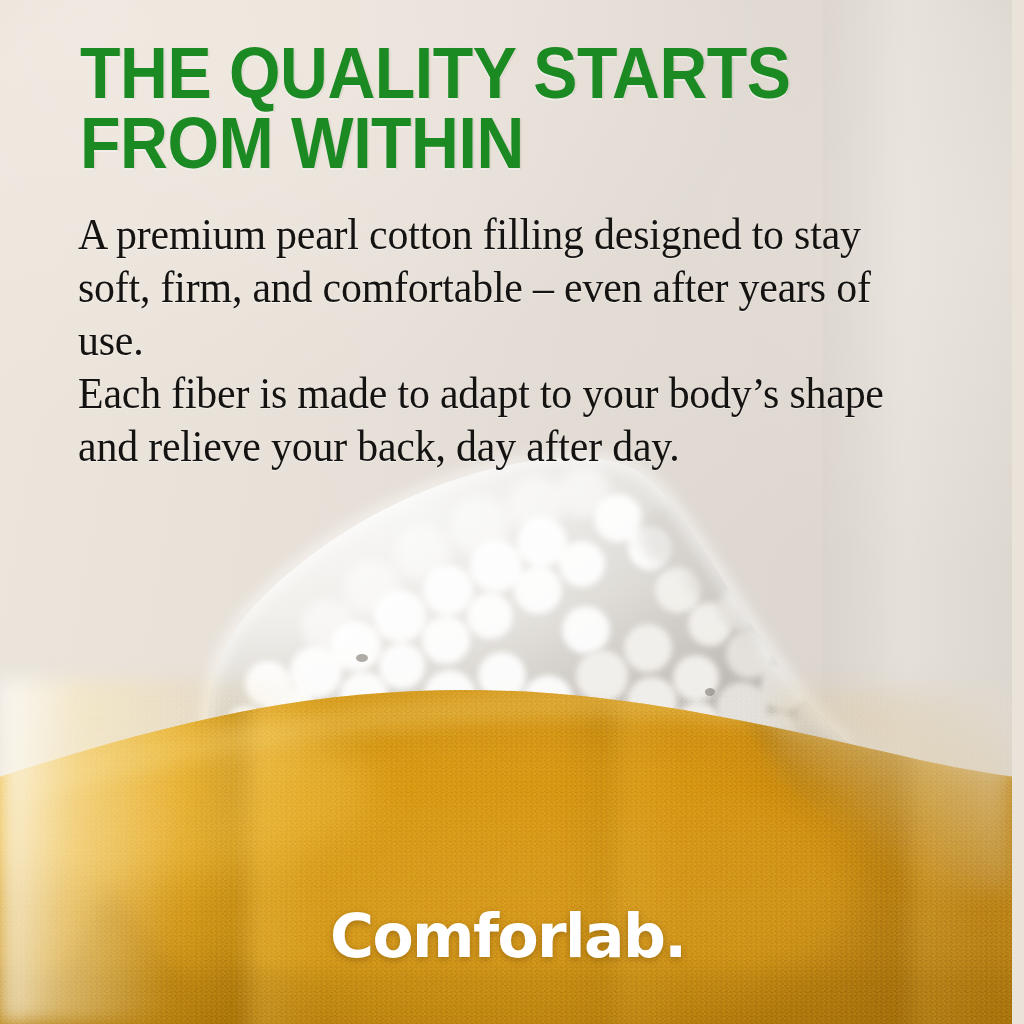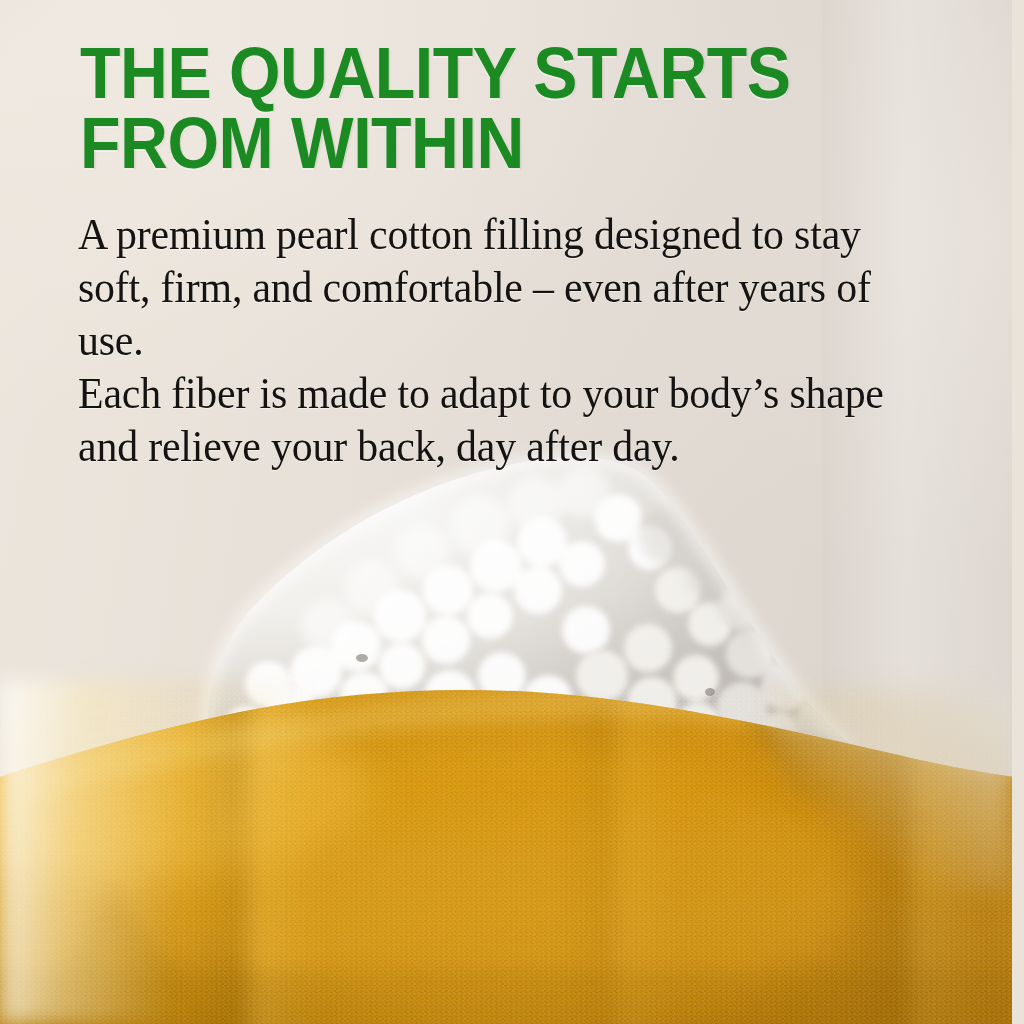--- a/index.html
+++ b/index.html
@@ -310,14 +310,15 @@
   <div class="copy">
     <h1 class="headline">THE QUALITY STARTS
 FROM WITHIN</h1>
 
     <p class="body-copy">A premium pearl cotton filling designed to stay
 soft, firm, and comfortable – even after years of use.
 Each fiber is made to adapt to your body’s shape
 and relieve your back, day after day.</p>
   </div>
 
+  <div class="logo">Comforlab.</div>
 
 </div>
 
 </body></html>

